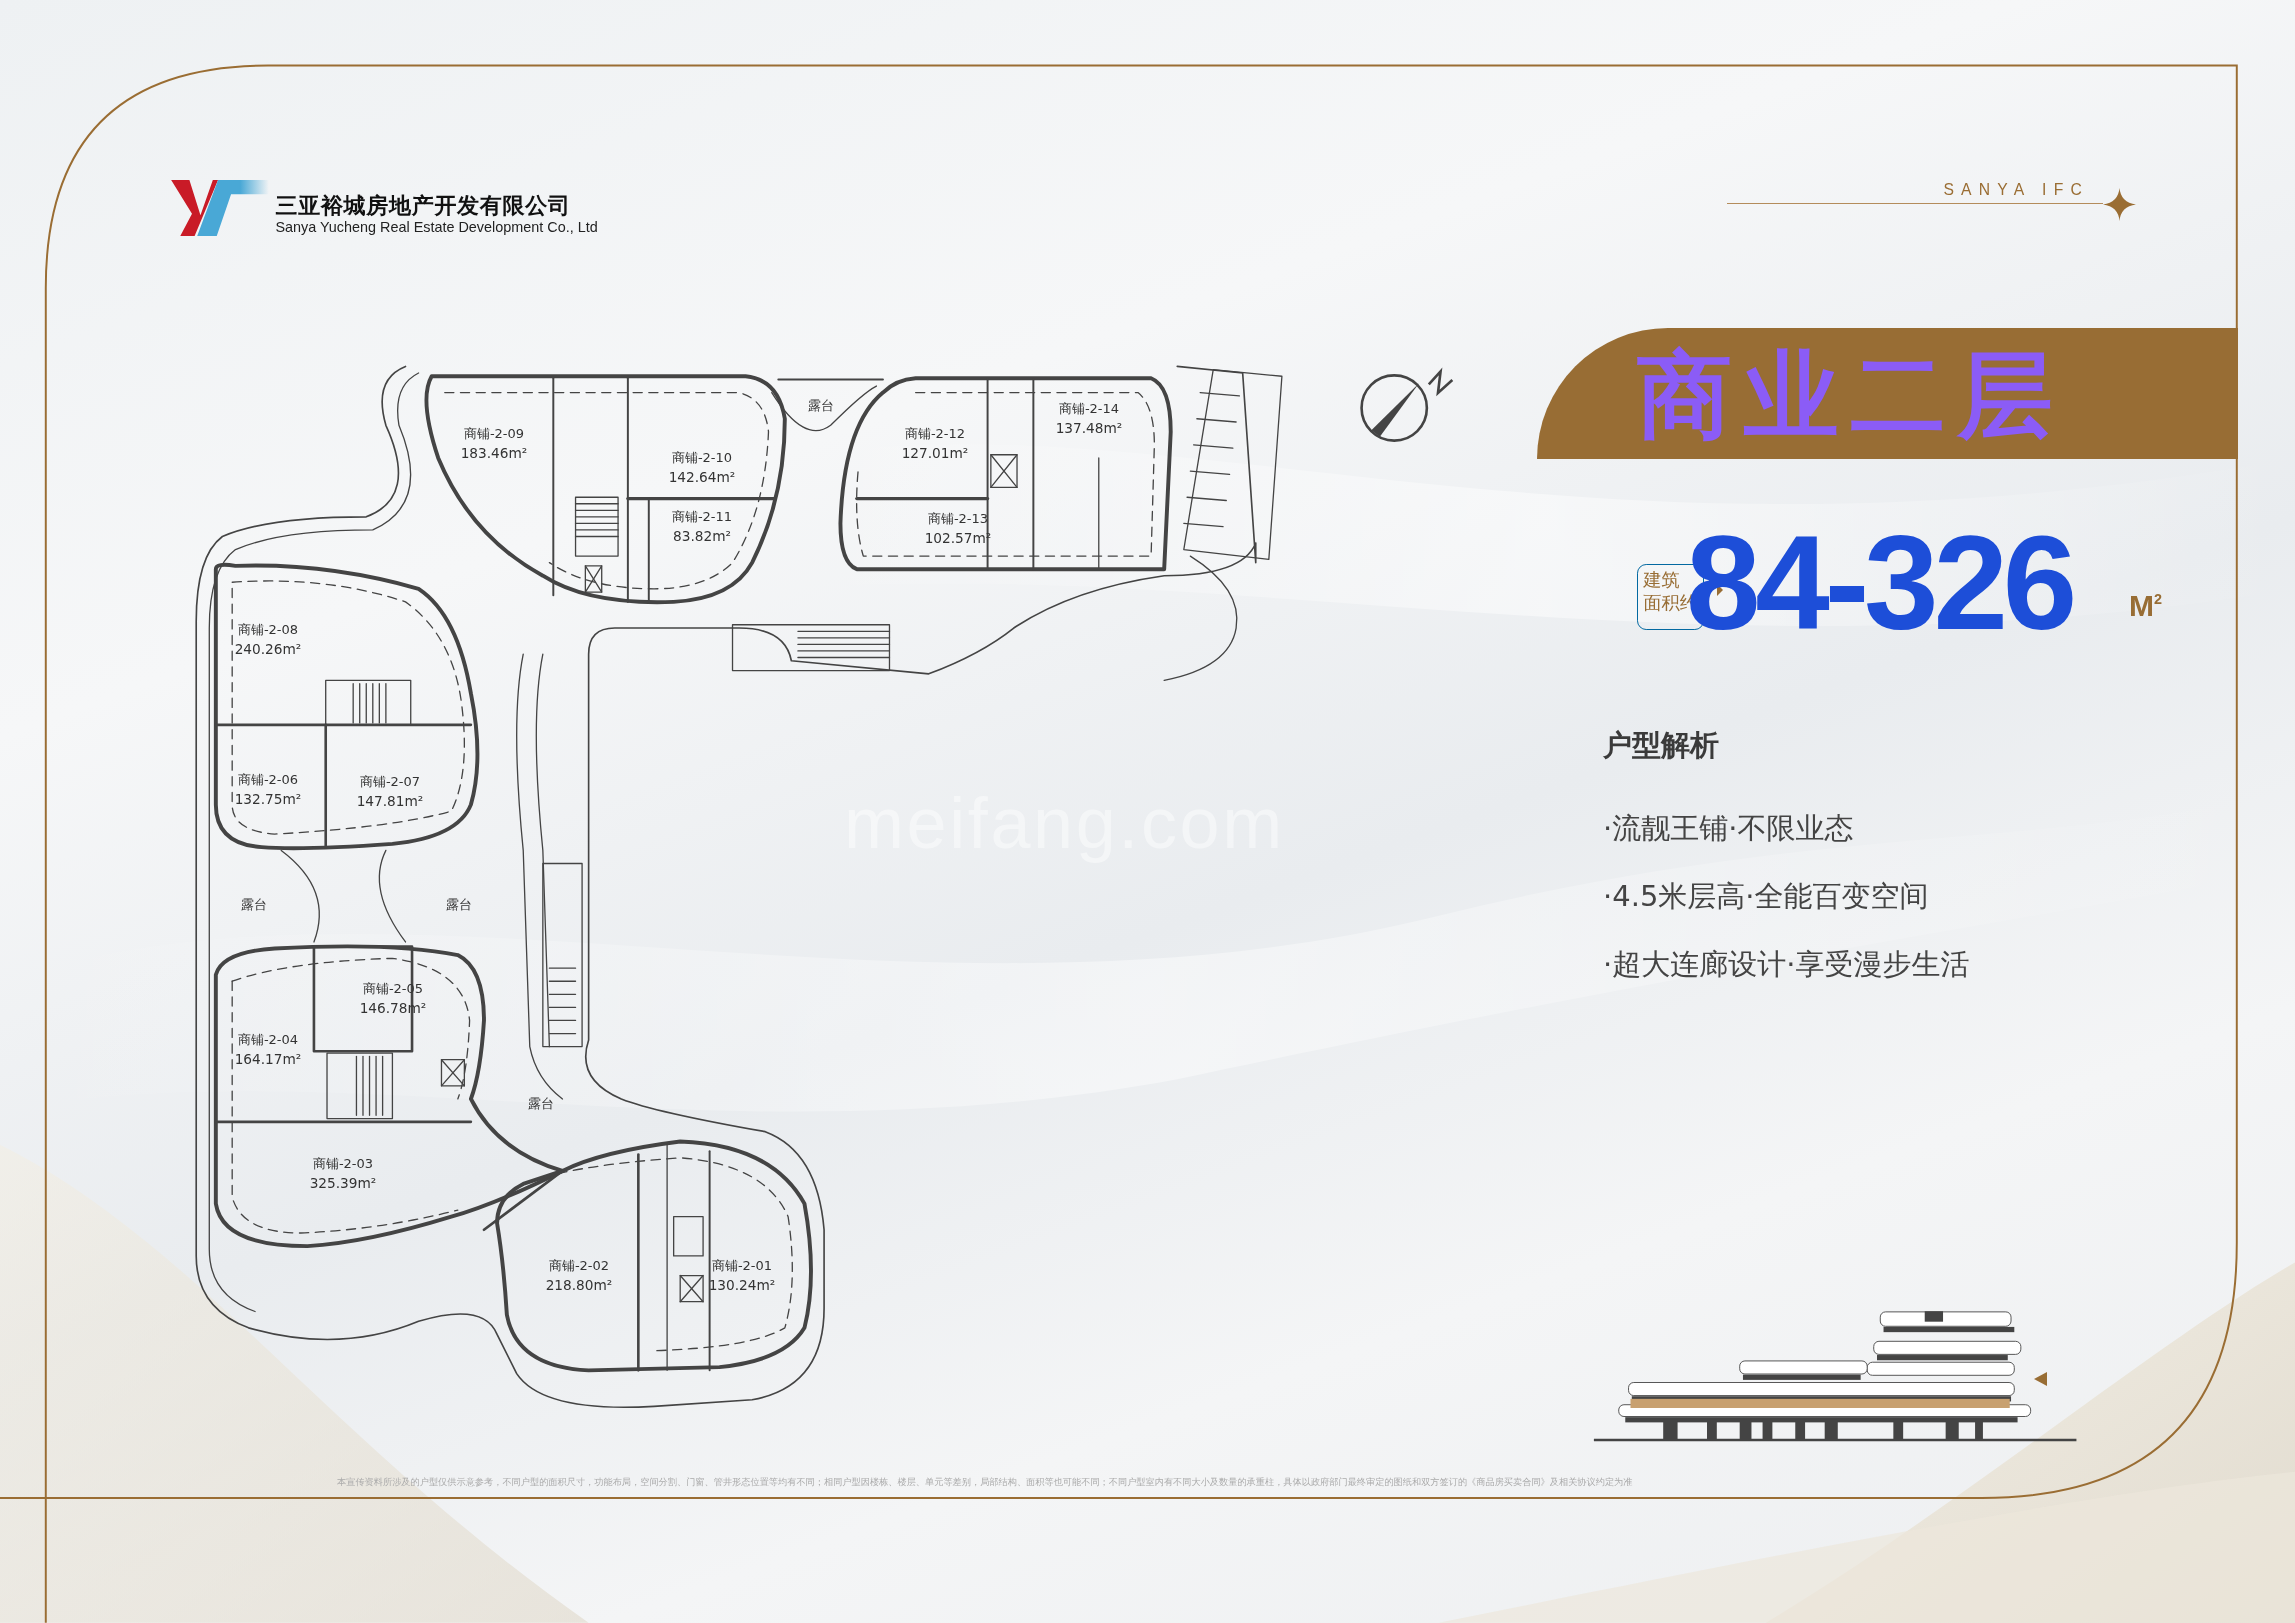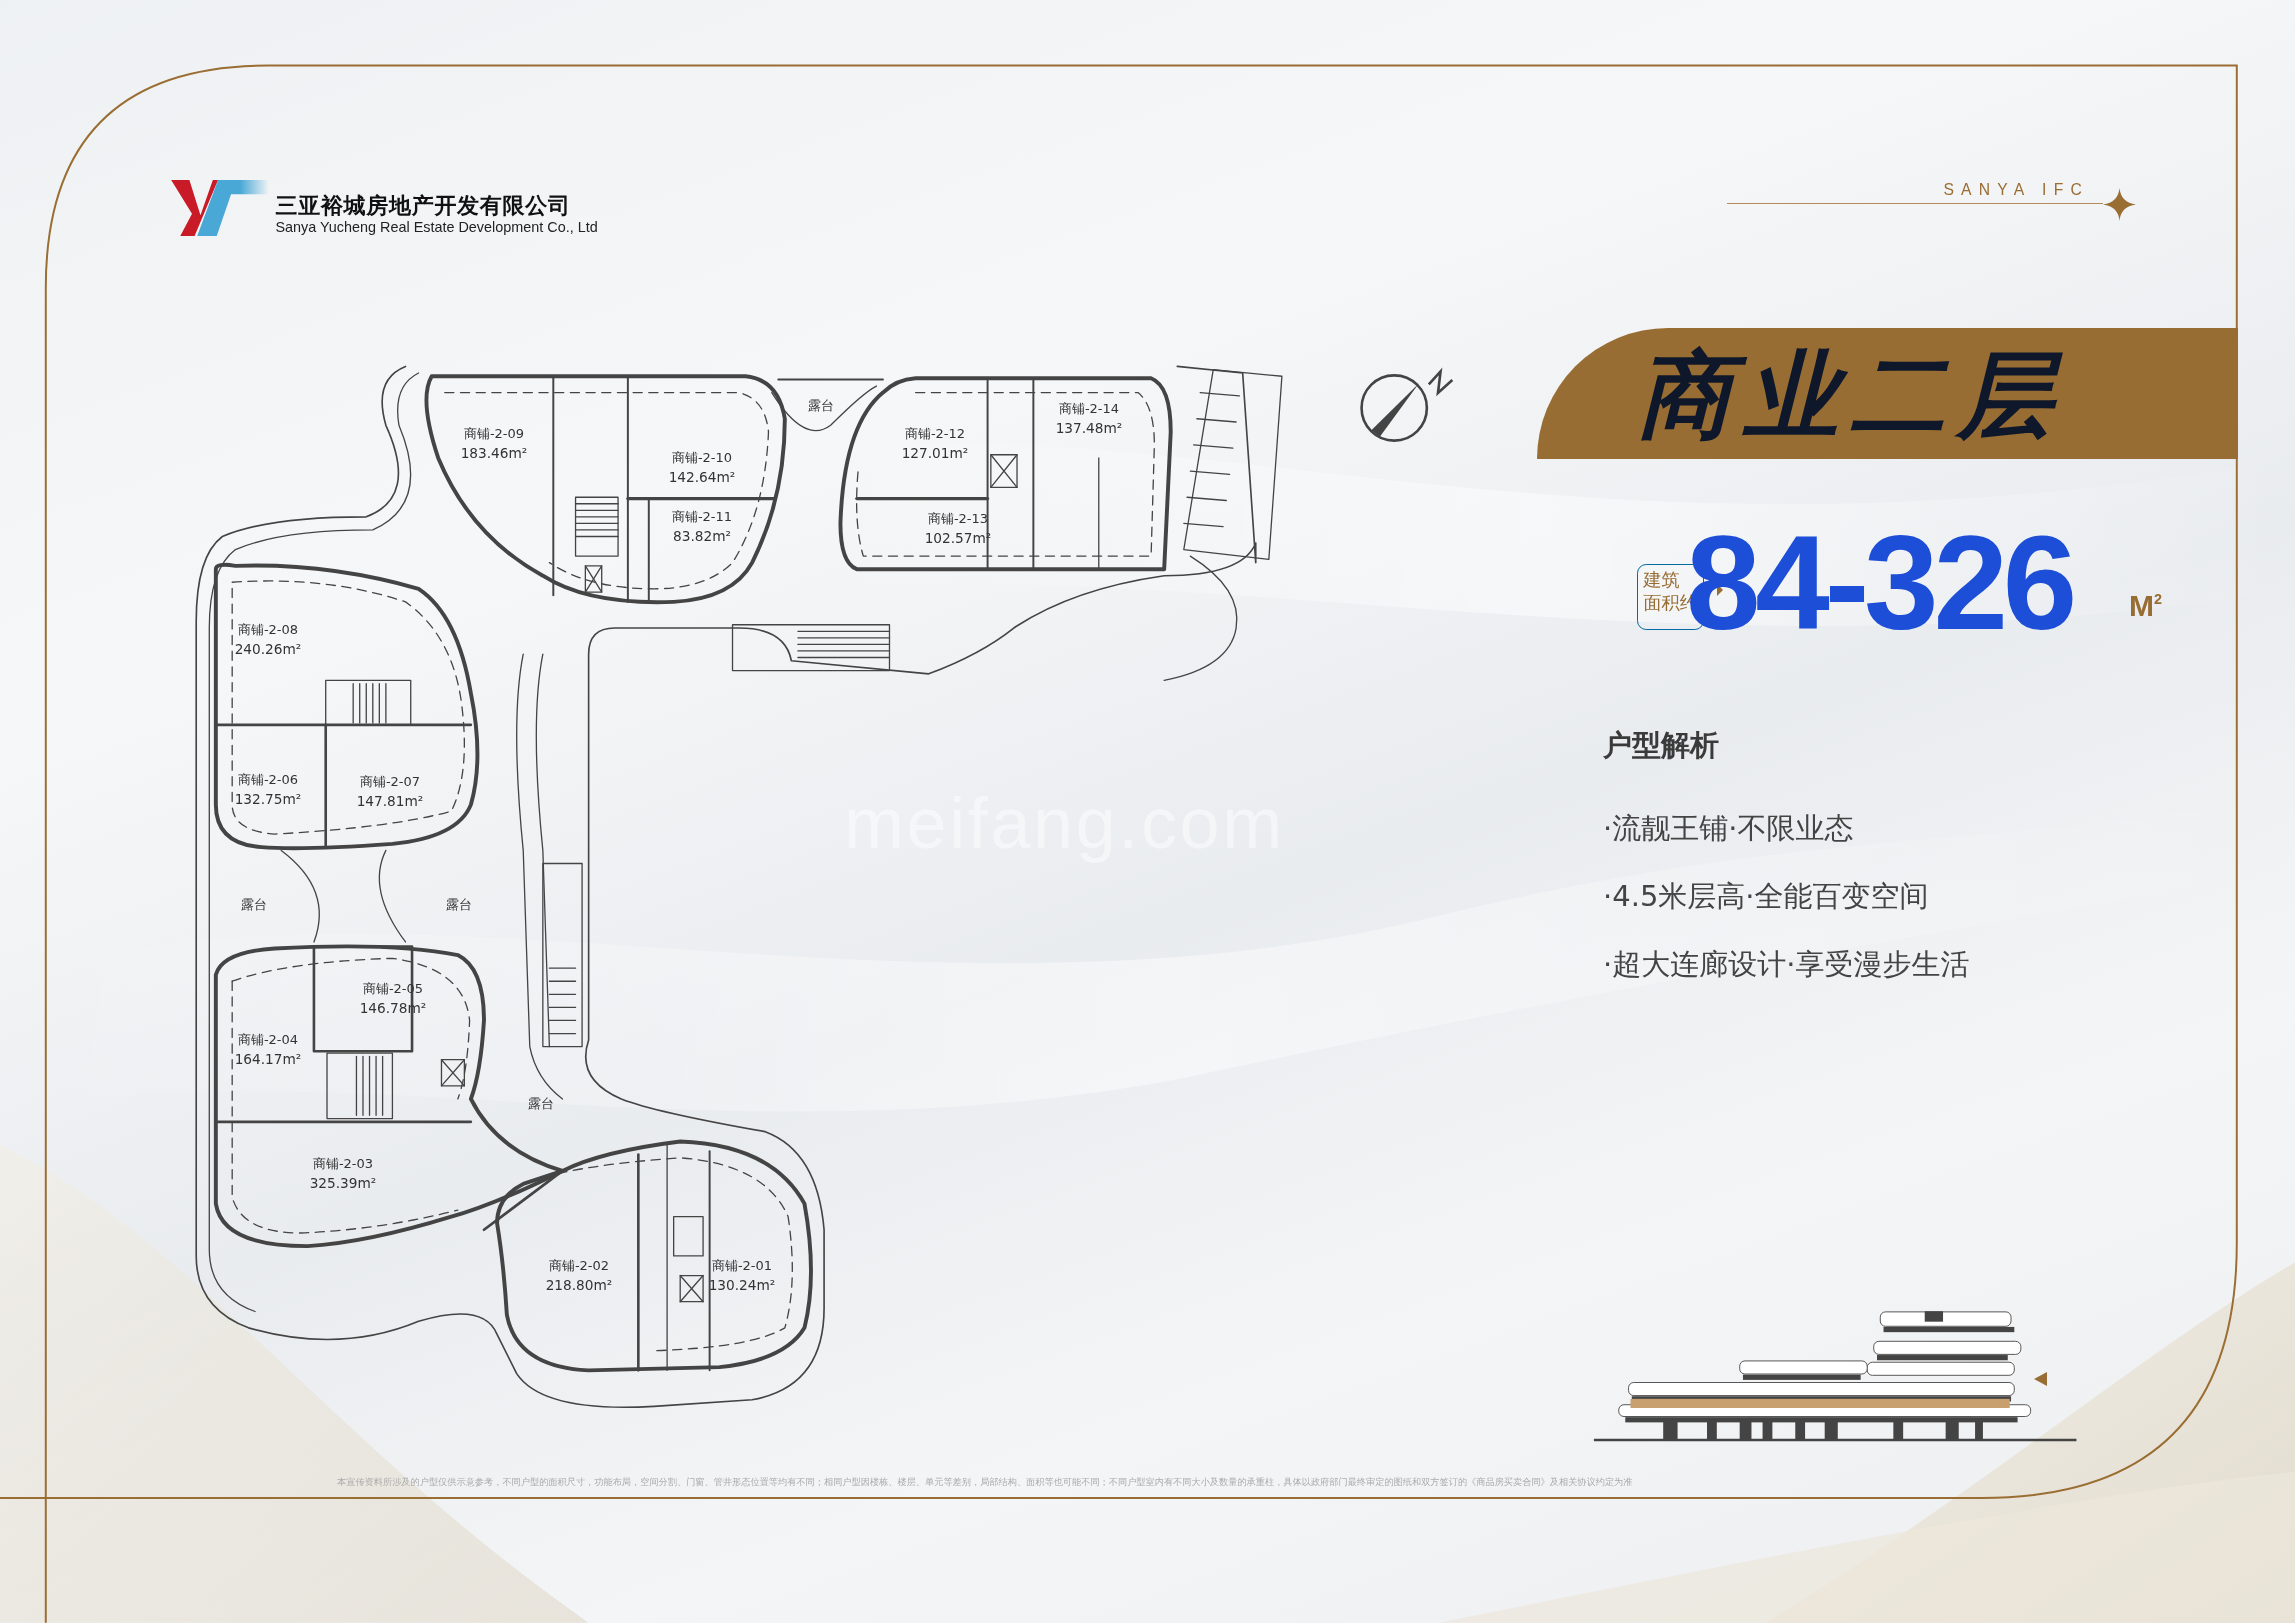--- a/index.html
+++ b/index.html
@@ -12,21 +12,21 @@
   .frame { position:absolute; inset:0; pointer-events:none; }
   .logo { position:absolute; left:171px; top:149px; display:flex; align-items:flex-end; gap:6.5px;margin-top:31px; }
   .logo-mark { width:98px; height:56px; position:relative; }
   .logo-text { display:flex; flex-direction:column; }
   .logo-cn { font-weight:bold; font-size:22px; color:#111; letter-spacing:0.7px; line-height:26px; }
   .logo-en { font-family:"Liberation Sans",sans-serif; font-size:14.4px; color:#222; line-height:17px; }
   .brand-tag { position:absolute; right:206px; top:181px; font-family:"Liberation Sans",sans-serif; font-size:15.7px; letter-spacing:7.2px; color:#9a6d33; }
   .brand-line { position:absolute; left:1727px; top:203px; width:376px; height:1.3px; background:#b48c5b; }
   .brand-star { position:absolute; left:2103px; top:188px; }
   .title-banner { position:absolute; left:1537px; top:328px; width:701px; height:131px; background:#986d34; border-top-left-radius:131px 131px; }
-  .title-text { position:absolute; left:1637px; top:340px; font-size:95px; font-weight:bold; color:#0f172a; letter-spacing:11.8px; line-height:111px;font-style:italic; }
+  .title-text { position:absolute; left:1637px; top:340px; font-size:95px; font-weight:bold; color:#8b5cf6; letter-spacing:11.8px; line-height:111px; }
   .area-badge { position:absolute; left:1637px; top:564px; width:36px; height:59px; border:1px solid #0369a1; border-radius:9.2px; color:#986d34; font-size:18.3px; line-height:23.6px; padding:2.6px 5.2px; width:auto; }
   .area-badge-arrow { position:absolute; left:1717px; top:584px; width:0; height:0; border-top:6.5px solid transparent; border-bottom:6.5px solid transparent; border-left:6.5px solid #986d34; }
   .area-value { position:absolute; left:1686px; top:517px; font-family:"Liberation Sans",sans-serif; font-weight:bold; font-size:134px; color:#1d4ed8; letter-spacing:-5.2px; line-height:131px; }
   .area-unit { position:absolute; left:2129px; top:589px; font-family:"Liberation Sans",sans-serif; font-size:30px; color:#986d34; font-weight:bold; }
   .area-unit sup { font-size:14.4px; vertical-align:11.8px; }
   .analysis { position:absolute; left:1603px; top:726px; }
   .analysis-title { font-size:29px; font-weight:bold; color:#3a3a3a; margin-bottom:27.5px; }
   .analysis-item { font-size:29px; color:#444; line-height:68px; }
   .watermark { position:absolute; left:844px; top:782px; font-family:"Liberation Sans",sans-serif; font-size:72px; color:rgba(255,255,255,0.45); letter-spacing:2.6px; }
   .disclaimer { position:absolute; left:337px; top:1476px; font-size:9.2px; color:#aaa; white-space:nowrap; letter-spacing:0px; }

